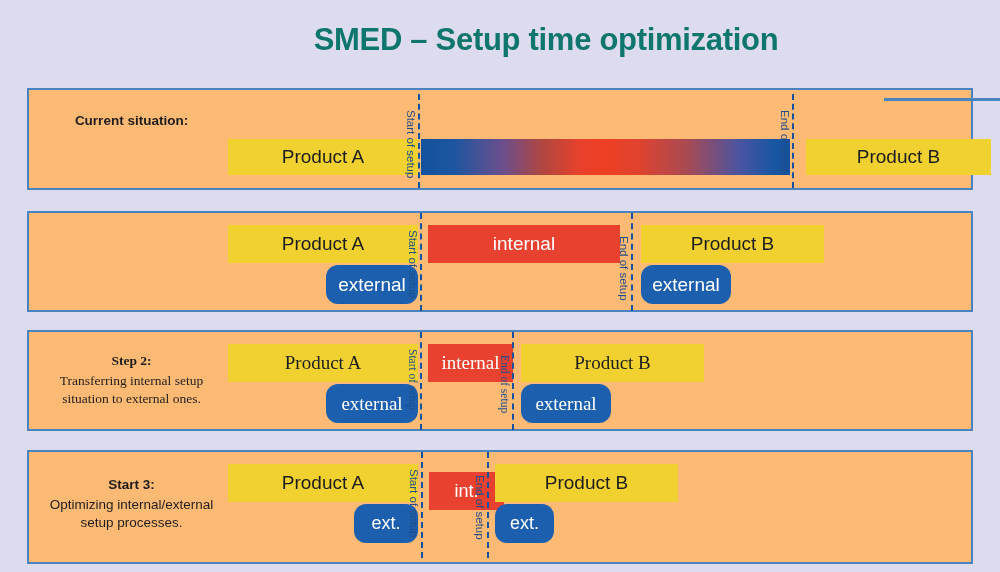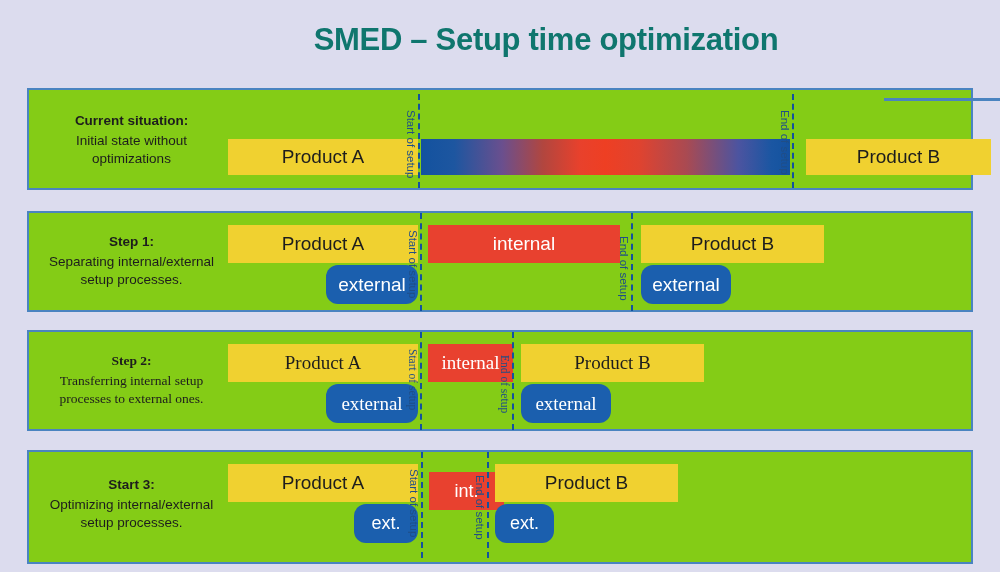--- a/index.html
+++ b/index.html
@@ -30,21 +30,21 @@
     padding-left: 46px;
   }
 
   
   .row {
     position: absolute;
     left: 27px;
     width: 946px;
     box-sizing: border-box;
     border: 2px solid #4a84c0;
-    background: #84cc16;
+    background: #fdba74;
   }
   .row-1 { top: 88px;  height: 102px; }
   .row-2 { top: 211px; height: 101px; }
   .row-3 { top: 330px; height: 101px; font-family: Liberation Serif, serif; }
   .row-4 { top: 450px; height: 114px; }
 
   
   .border-patch {
     position: absolute;
     top: 8px;
@@ -142,62 +142,57 @@
 </head>
 <body>
 
 <div class="title">SMED – Setup time optimization</div>
 
 <div class="row row-1">
   <div class="border-patch"></div>
 
   <div class="caption cap-1">
     <span class="head">Current situation:</span>
-    <span>Initial state without optimizations</span>
   </div>
 
   <div class="bar yellow" style="left:199px; top:49px; width:190px; height:36px;">Product A</div>
 
   <div class="bar grad" style="left:392px; top:49px; width:369px; height:36px;"></div>
 
   <div class="bar yellow" style="left:777px; top:49px; width:185px; height:36px;">Product B</div>
 
 
   <div class="marker" style="left:389px; top:4px; height:94px;"></div>
   <div class="marker-label" style="left:388px; top:20px;">Start of setup</div>
 
   <div class="marker" style="left:763px; top:4px; height:94px;"></div>
   <div class="marker-label" style="left:762px; top:20px;">End of setup</div>
 </div>
 
 <div class="row row-2">
-  <div class="caption cap-2">
-    <span class="head">Step 1:</span>
-    <span>Separating internal/external setup processes.</span>
-  </div>
 
   <div class="bar yellow" style="left:199px; top:12px; width:190px; height:38px;">Product A</div>
   <div class="bar blue" style="left:297px; top:52px; width:92px; height:39px;">external</div>
 
   <div class="bar red" style="left:399px; top:12px; width:192px; height:38px;">internal</div>
 
   <div class="bar yellow" style="left:612px; top:12px; width:183px; height:38px;">Product B</div>
   <div class="bar blue" style="left:612px; top:52px; width:90px; height:39px;">external</div>
 
   <div class="marker" style="left:391px; top:0px; height:98px;"></div>
   <div class="marker-label" style="left:390px; top:17px;">Start of setup</div>
 
   <div class="marker" style="left:602px; top:0px; height:98px;"></div>
   <div class="marker-label" style="left:601px; top:23px;">End of setup</div>
 </div>
 
 <div class="row row-3">
   <div class="caption cap-3">
     <span class="head">Step 2:</span>
-    <span>Transferring internal setup processes to external ones.</span>
+    <span>Transferring internal setup situation to external ones.</span>
   </div>
 
   <div class="bar yellow" style="left:199px; top:12px; width:190px; height:38px;">Product A</div>
   <div class="bar blue" style="left:297px; top:52px; width:92px; height:39px;">external</div>
 
   <div class="bar red" style="left:399px; top:12px; width:85px; height:38px;">internal</div>
 
   <div class="bar yellow" style="left:492px; top:12px; width:183px; height:38px;">Product B</div>
   <div class="bar blue" style="left:492px; top:52px; width:90px; height:39px;">external</div>
 

